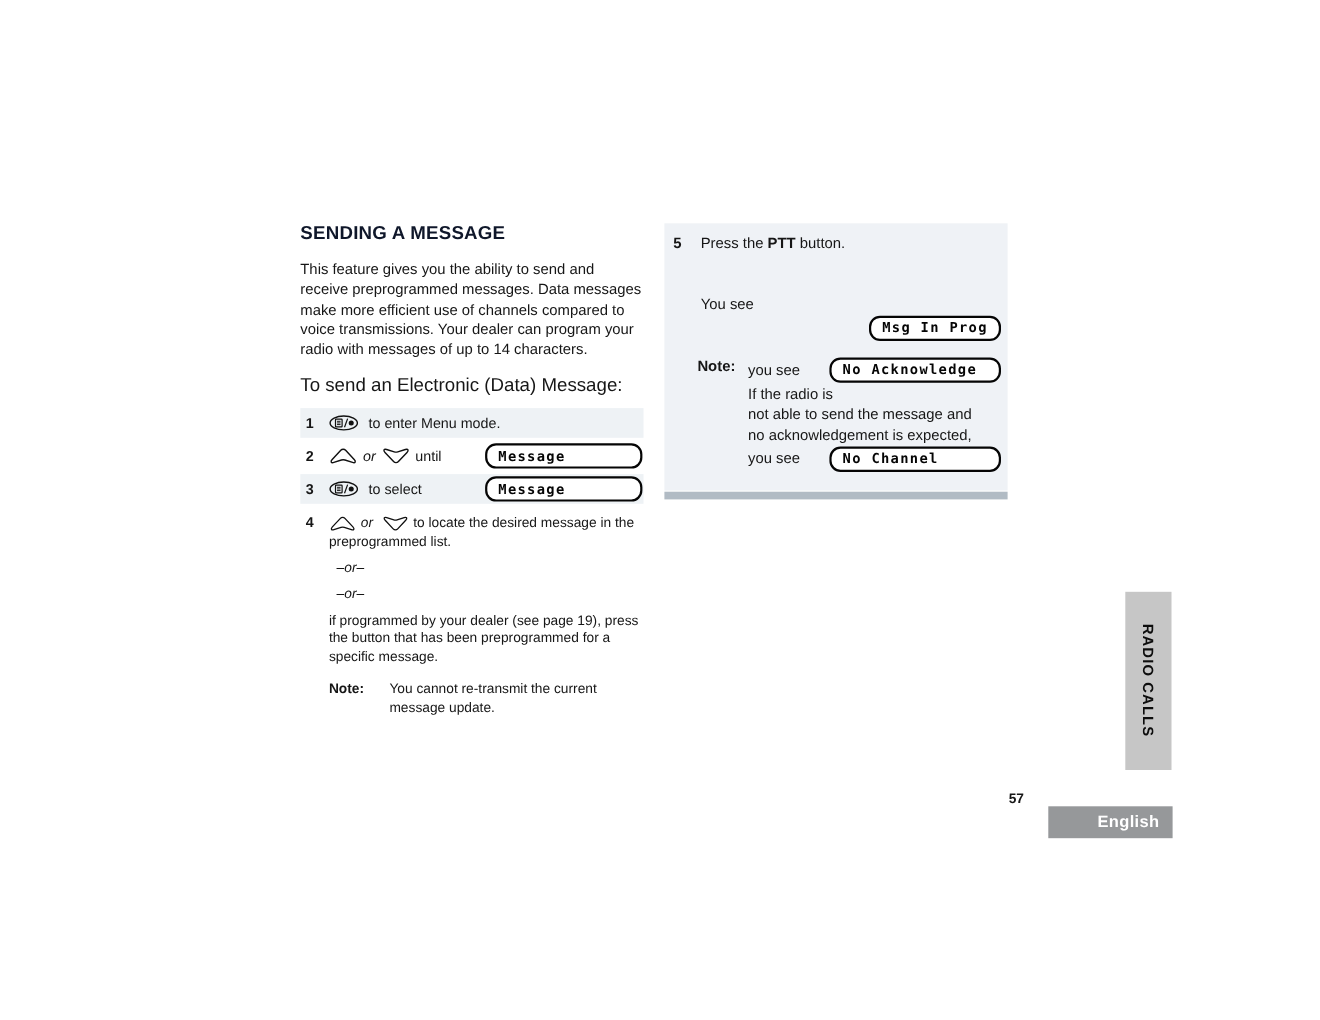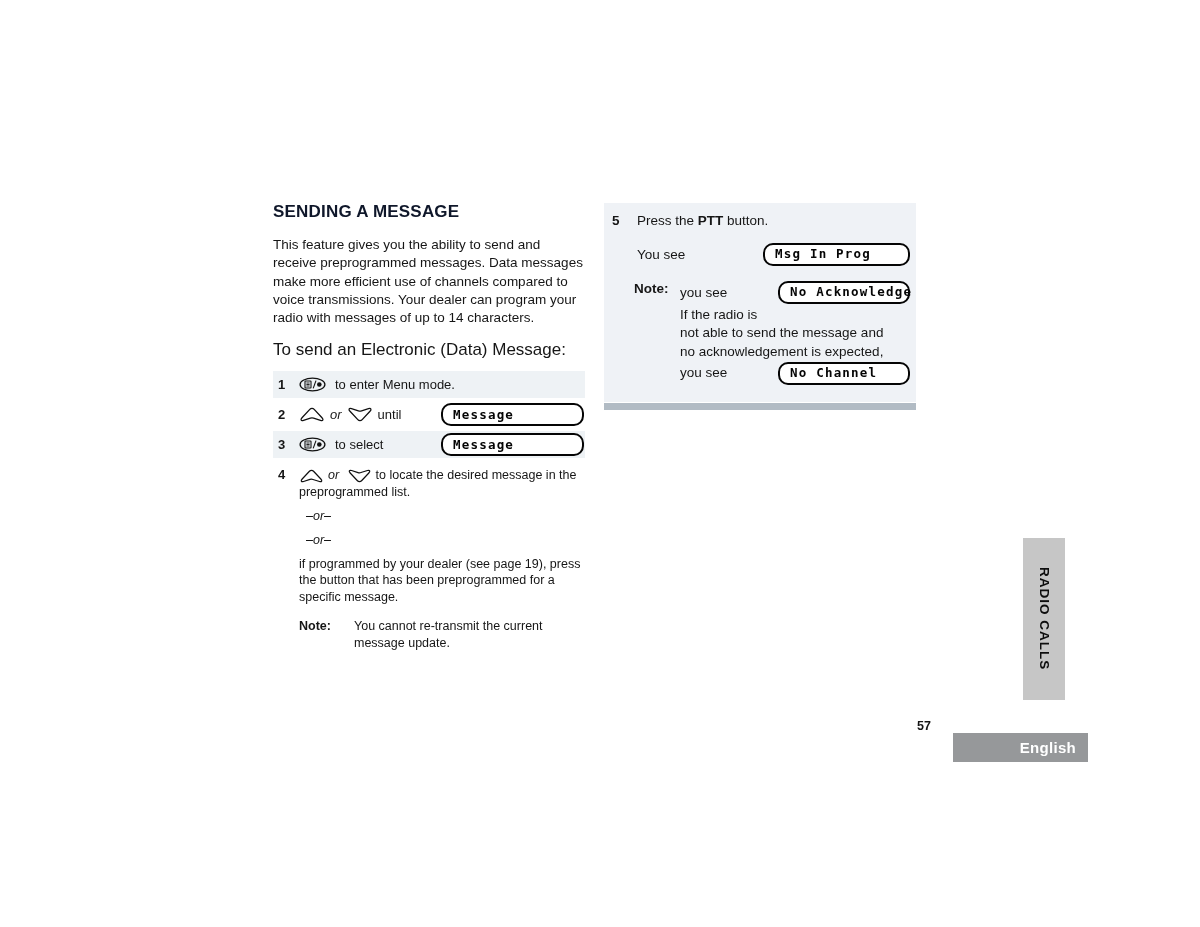--- a/index.html
+++ b/index.html
@@ -46,40 +46,40 @@
   .note4-text{flex:1;}
   .pre{white-space:pre-line;}
 
   
   .right-wrap{position:absolute;left:604px;top:203px;width:312px;}
   .right-col{background:#eff2f6;padding:9px 6px 15px 8px;box-sizing:border-box;font-size:13.5px;line-height:18.2px;}
   .step5-line{display:flex;}
   .s5num{width:25px;font-weight:bold;flex-shrink:0;}
   .bold{font-weight:bold;}
   .yousee-line{display:flex;align-items:center;margin:13px 0 0 25px;}
-  .yousee-line .lcd{margin-left:auto;width:147px;}
+  .yousee-line .lcd{margin-left:auto;width:120px;margin-top:44px;}
   .note5{display:flex;margin:14px 0 0 22px;}
   .note5-label{font-weight:bold;width:46px;flex-shrink:0;}
   .note5-content{flex:1;}
   .yousee-inline{display:flex;align-items:center;margin:1px 0 2px 0;}
-  .yousee-inline .lcd{margin-left:auto;width:132px;}
+  .yousee-inline .lcd{margin-left:auto;width:156px;}
   .right-bar{height:7px;background:#b1bbc4;margin-top:1px;}
 
   
   .side-tab{
     position:absolute;left:1023px;top:538px;width:42px;height:162px;
     background:#c6c6c6;display:flex;align-items:center;justify-content:center;
   }
   .side-tab span{
     writing-mode:vertical-rl;font-weight:bold;font-size:13.5px;
     letter-spacing:1px;color:#0d0d0d;white-space:nowrap;
   }
   .page-num{position:absolute;left:897px;top:719px;font-size:12.5px;font-weight:bold;margin-left:20px;}
   .lang-box{
-    position:absolute;left:953px;top:733px;width:135px;height:29px;
+    position:absolute;left:953px;top:733px;width:113px;height:29px;
     background:#96989a;color:#ffffff;font-weight:bold;font-size:15px;
     display:flex;align-items:center;justify-content:flex-end;
     padding-right:12px;box-sizing:border-box;letter-spacing:.3px;
   }
 
   svg{display:block;}
 </style>
 </head>
 <body>
 

